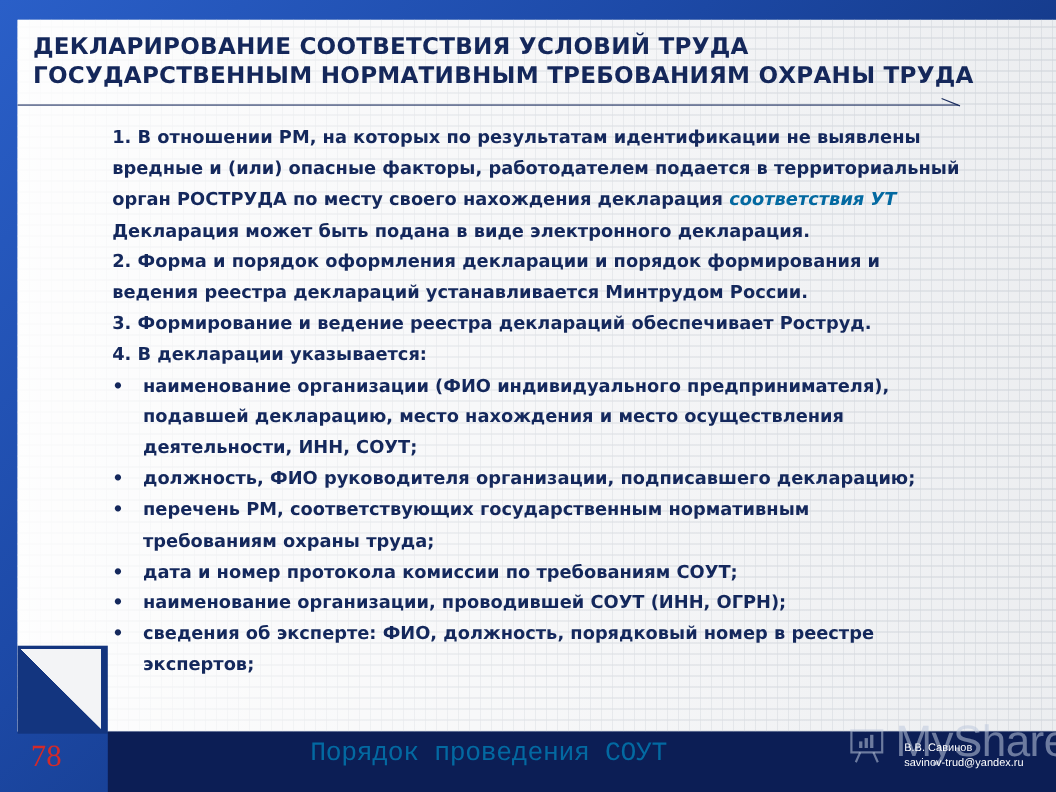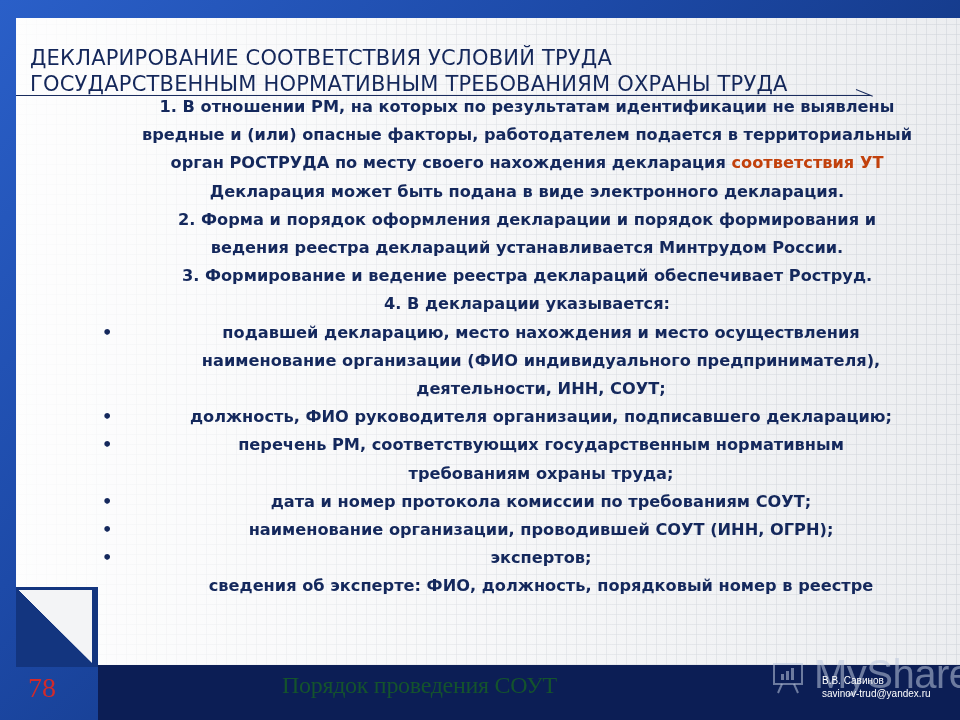--- a/index.html
+++ b/index.html
@@ -19,50 +19,50 @@
   .notch {
     position: absolute; left: 16px; top: 587px; width: 82px; height: 80px;
     background: #13357f;
   }
   .fold {
     position: absolute; left: 18px; top: 590px; width: 74px; height: 73px;
     background: linear-gradient(45deg, transparent 50%, #f3f4f6 50%);
     clip-path: polygon(0 0, 100% 0, 100% 100%);
   }
   .title {
-    position: absolute; left: 30px; top: 45px; width: 920px;
-    color: #14275a; font-family: "DejaVu Sans", sans-serif; font-weight: normal;
+    position: absolute; left: 30px; top: 29px; width: 920px;
+    color: #14275a; font-family: "DejaVu Sans", sans-serif; font-weight: bold;
     font-size: 21px; line-height: 26px; letter-spacing: 0.2px;
   }
   .title-rule {
     position: absolute; left: 16px; top: 95px; width: 855px; height: 1px; background: #1a2c5e;
   }
   .title-rule-tail {
     position: absolute; left: 856px; top: 89px; width: 18px; height: 1px; background: #1a2c5e;
     transform: rotate(22deg); transform-origin: left center;
   }
   .content {
-    position: absolute; left: 102px; top: 93px; width: 850px;
+    position: absolute; left: 102px; top: 111px; width: 850px;
     color: #14285c; font-family: "DejaVu Sans", sans-serif; font-weight: bold;
-    font-size: 16.2px; line-height: 28.2px; text-align: center;
+    font-size: 16.2px; line-height: 28.2px;
   }
   .content p { margin: 0; }
-  .red { color: #c2410c; }
+  .red { color: #0369a1; font-style: italic; }
   .bullet { position: relative; padding-left: 28px; }
   .bullet .dot { position: absolute; left: 0; top: 0; }
   .bottom-bar {
     position: absolute; left: 98px; top: 665px; width: 862px; height: 55px; background: #0c1e55;
   }
   .page-num {
     position: absolute; left: 28px; top: 672px; color: #d22a2a;
     font-family: Liberation Serif, serif; font-size: 28px;
   }
   .footer-title {
-    position: absolute; left: 282px; top: 672px; color: #14532d;
-    font-family: Liberation Serif, serif; font-size: 24px; letter-spacing: -0.3px;
+    position: absolute; left: 282px; top: 672px; color: #0369a1;
+    font-family: Liberation Mono, monospace; font-size: 24px; letter-spacing: -0.3px;
   }
   .watermark {
     position: absolute; left: 770px; top: 652px; color: rgba(190,200,220,0.55);
     font-family: "Liberation Sans", sans-serif; font-size: 40px; letter-spacing: -0.5px;
   }
   .watermark-icon {
     position: absolute; left: 770px; top: 660px; width: 36px; height: 36px;
   }
   .author {
     position: absolute; left: 822px; top: 674px; color: #ffffff;
@@ -88,22 +88,22 @@
   <p>вредные и (или) опасные факторы, работодателем подается в территориальный</p>
   <p><span>орган РОСТРУДА по месту своего нахождения декларация </span><span class="red">соответствия УТ</span></p>
   <p>Декларация может быть подана в виде электронного декларация.</p>
   <p>2. Форма и порядок оформления декларации и порядок формирования и</p>
   <p>ведения реестра деклараций устанавливается Минтрудом России.</p>
   <p>3. Формирование и ведение реестра деклараций обеспечивает Роструд.</p>
   <p>4. В декларации указывается:</p>
 
   <div class="bullet">
     <span class="dot">•</span>
+    <p>наименование организации (ФИО индивидуального предпринимателя),</p>
     <p>подавшей декларацию, место нахождения и место осуществления</p>
-    <p>наименование организации (ФИО индивидуального предпринимателя),</p>
     <p>деятельности, ИНН, СОУТ;</p>
   </div>
   <div class="bullet">
     <span class="dot">•</span>
     <p>должность, ФИО руководителя организации, подписавшего декларацию;</p>
   </div>
   <div class="bullet">
     <span class="dot">•</span>
     <p>перечень РМ, соответствующих государственным нормативным</p>
     <p>требованиям охраны труда;</p>
@@ -111,22 +111,22 @@
   <div class="bullet">
     <span class="dot">•</span>
     <p>дата и номер протокола комиссии по требованиям СОУТ;</p>
   </div>
   <div class="bullet">
     <span class="dot">•</span>
     <p>наименование организации, проводившей СОУТ (ИНН, ОГРН);</p>
   </div>
   <div class="bullet">
     <span class="dot">•</span>
+    <p>сведения об эксперте: ФИО, должность, порядковый номер в реестре</p>
     <p>экспертов;</p>
-    <p>сведения об эксперте: ФИО, должность, порядковый номер в реестре</p>
   </div>
 </div>
 
 <div class="bottom-bar"></div>
 <div class="page-num">78</div>
 <div class="footer-title">Порядок проведения СОУТ</div>
 
 <svg class="watermark-icon" viewBox="0 0 36 36">
   <rect x="4" y="4" width="28" height="20" fill="none" stroke="rgba(190,200,220,0.55)" stroke-width="2"></rect>
   <rect x="11" y="14" width="3" height="6" fill="rgba(190,200,220,0.55)"></rect>

